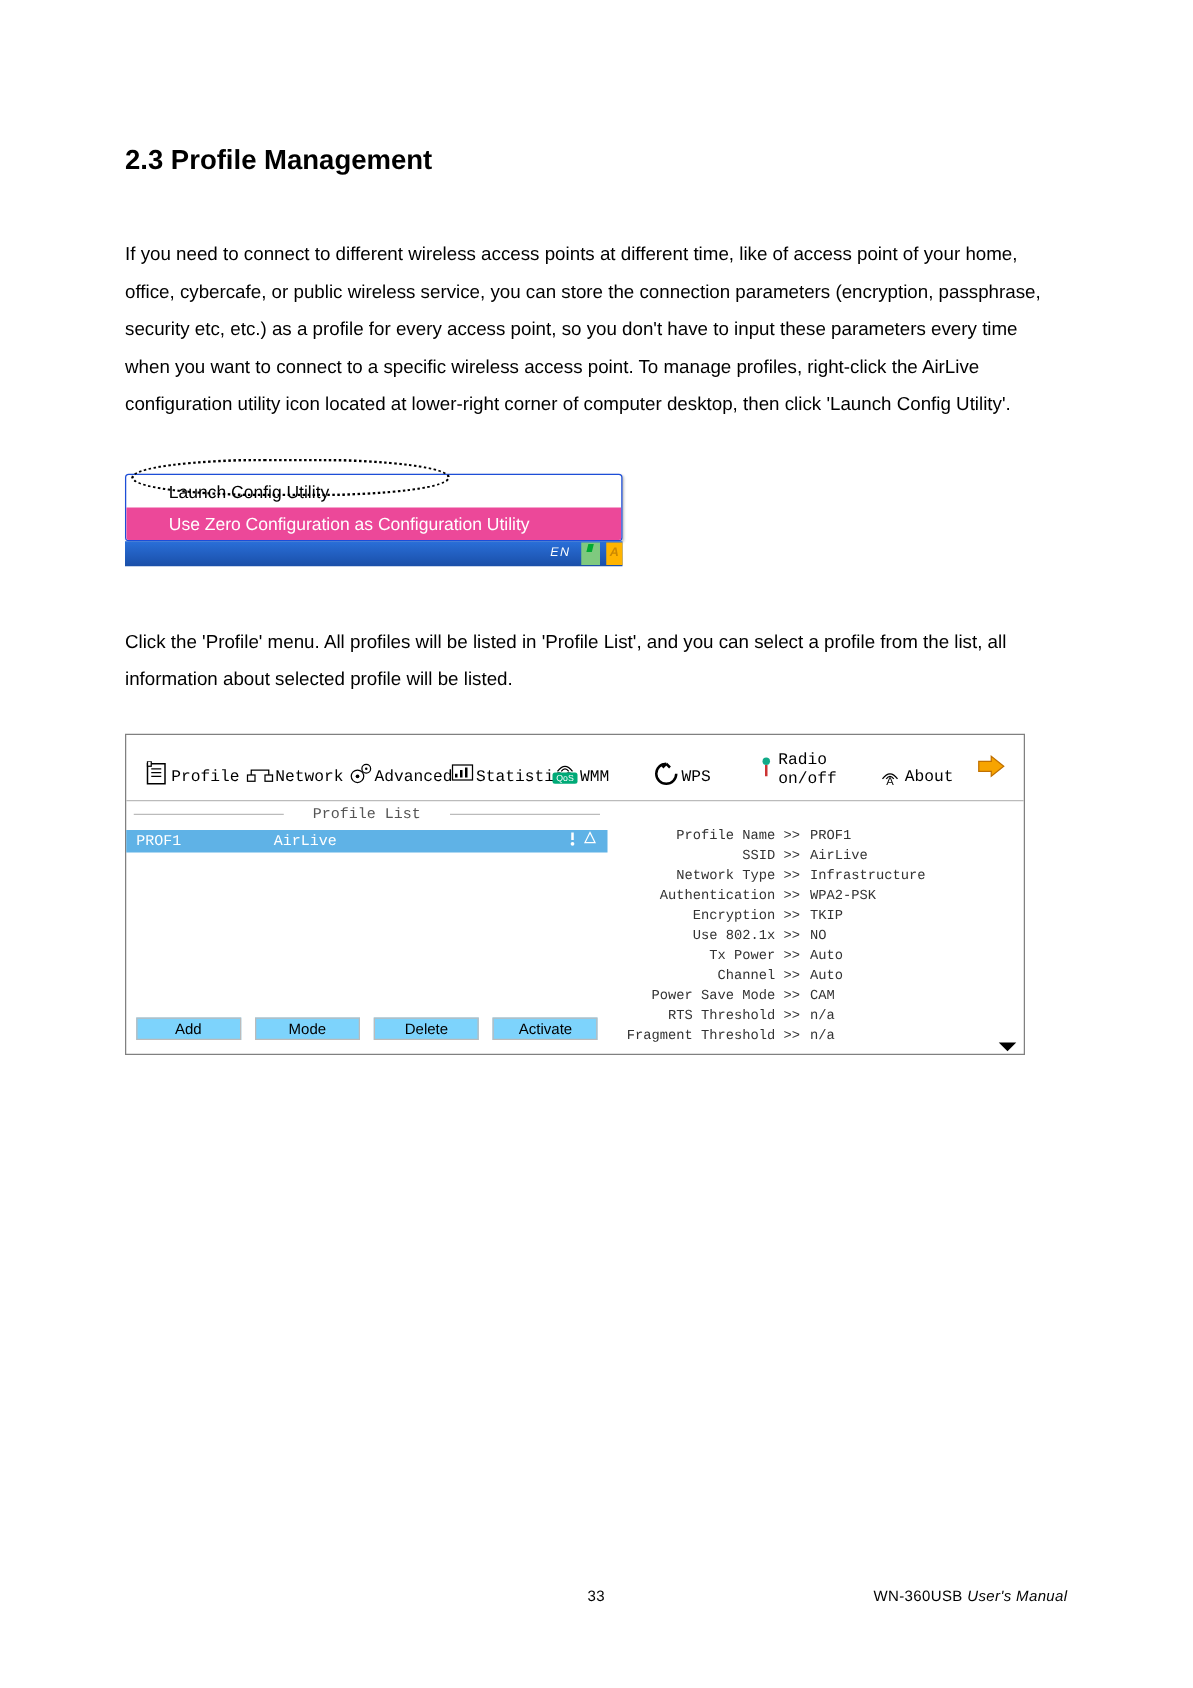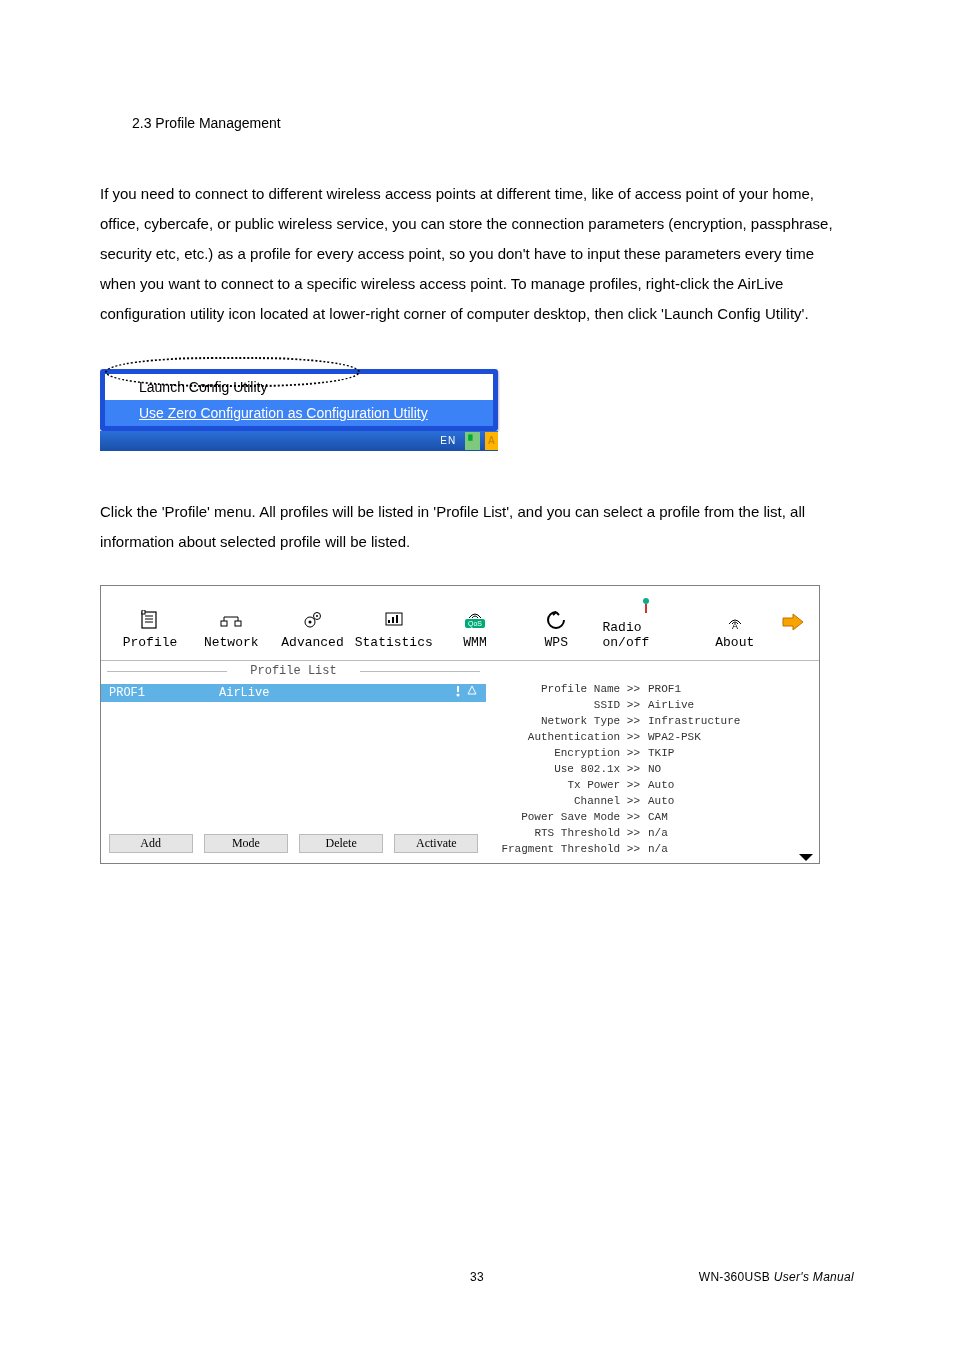--- a/index.html
+++ b/index.html
@@ -6,24 +6,23 @@
     body {
       width: 954px;
       height: 1350px;
       background: #fff;
       font-family: Arial, Helvetica, sans-serif;
       color: #000;
       position: relative;
       padding: 115px 100px 0 100px;
     }
     h2.section-heading {
-      font-size: 14px;
-      font-weight: normal;
+      font-size: 22px;
+      font-weight: bold;
       margin-bottom: 48px;
-      margin-left: 32px;
     }
     p.body-text {
       font-size: 15px;
       line-height: 2.0;
       margin-bottom: 28px;
     }
     
     .tray-menu-wrap {
       margin-bottom: 46px;
       width: 398px;
@@ -34,42 +33,42 @@
       margin-left: 5px;
       margin-bottom: -18px;
       border: 2px dotted #000;
       border-radius: 50% / 60%;
       position: relative;
       z-index: 2;
     }
     .tray-menu {
       width: 398px;
       background: #fff;
-      border: 5px solid #1d4ed8;
+      border: 1px solid #1d4ed8;
       border-radius: 3px;
       overflow: hidden;
       box-shadow: 1px 1px 2px rgba(0,0,0,.25);
     }
     .tray-menu .mitem {
       padding: 5px 24px 5px 34px;
       font-size: 14px;
       color: #000;
       white-space: nowrap;
     }
     .tray-menu .mitem.sel {
-      background: #3b82f6;
+      background: #ec4899;
       color: #fff;
-      text-decoration: underline;
     }
     .taskbar {
       width: 398px;
       height: 20px;
       background: linear-gradient(#2a6fd9,#1a4fa8);
       text-align: right;
       position: relative;
+      font-style: italic;
     }
     .taskbar .slot {
       display:inline-block;
       vertical-align:top;
       height:18px;
       margin-top:1px;
       line-height:18px;
       font-size:10px;
       color:#fff;
       padding:0 4px;
@@ -88,21 +87,20 @@
     .toolbar {
       display: flex;
       align-items: flex-end;
       justify-content: space-between;
       padding: 8px 14px 4px 14px;
       font-family: "Courier New", Courier, monospace;
       font-size: 13px;
     }
     .toolbar .titem {
       display:flex;
-      flex-direction:column;
       align-items:center;
       width: 70px;
     }
     .toolbar .titem .ticon {
       width: 24px; height: 22px;
       display:flex; align-items:center; justify-content:center;
     }
     .toolbar .titem .tlabel {
       margin-top: 4px;
       font-size: 13px;
@@ -158,24 +156,24 @@
       display:flex; gap:2px;
       color: #fff; font-size:11px;
     }
     .plist-blank { height: 132px; }
     .plist-btns {
       display:flex;
       justify-content: space-around;
       padding: 0 2px 4px 2px;
     }
     .plist-btns .pbtn {
-      font-family: Liberation Serif, serif;
+      font-family: Liberation Sans, sans-serif;
       font-size: 12px;
       color: #000;
-      background: #e5e5e5;
+      background: #7dd3fc;
       border: 1px solid #bbb;
       width: 84px;
       text-align: center;
       padding: 1px 0;
     }
     .details {
       flex: 1;
       font-family: "Courier New", Courier, monospace;
       font-size: 11px;
       color: #333;

